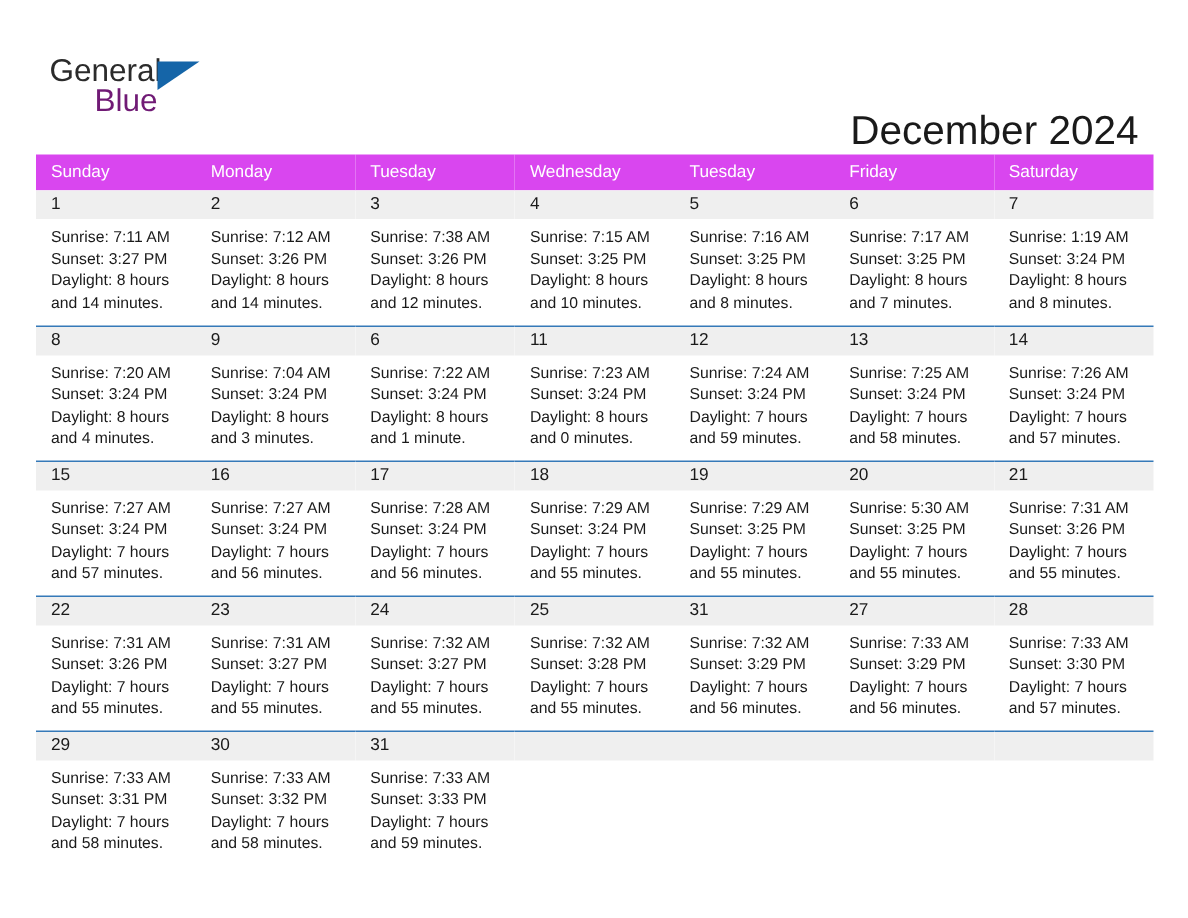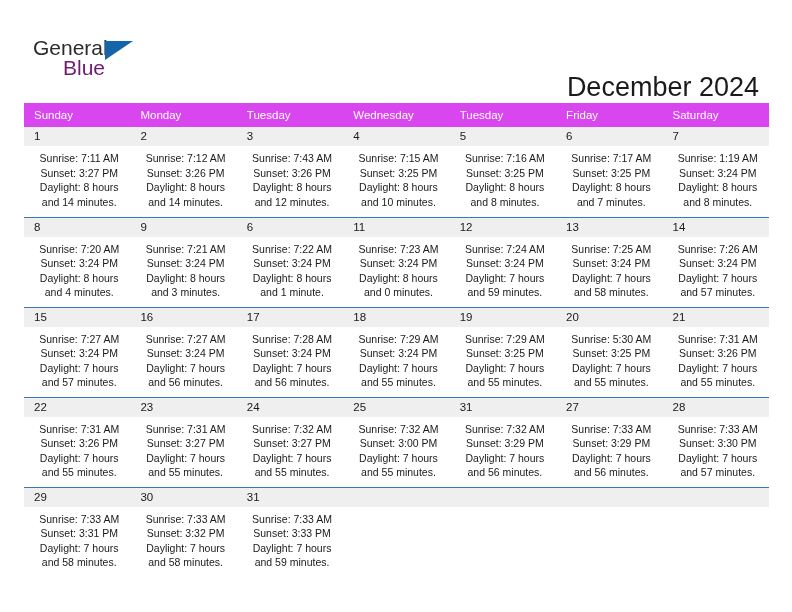--- a/index.html
+++ b/index.html
@@ -129,21 +129,20 @@
     box-sizing: border-box;
   }
   td.empty .daynum-band {
     background: #efefef;
   }
   .daybody {
     padding: 5px 6px 0 10px;
     font-size: 10.5px;
     line-height: 14.6px;
     color: #1a1a1a;
-    text-align: center;
   }
   .daybody div {
     white-space: nowrap;
   }
 </style>
 </head>
 <body>
 
 <div class="page">
 
@@ -200,21 +199,21 @@
             <div class="daybody">
               <div>Sunrise: 7:12 AM</div>
               <div>Sunset: 3:26 PM</div>
               <div>Daylight: 8 hours</div>
               <div>and 14 minutes.</div>
             </div>
           </td>
           <td class="daycell">
             <div class="daynum-band">3</div>
             <div class="daybody">
-              <div>Sunrise: 7:43 AM</div>
+              <div>Sunrise: 7:38 AM</div>
               <div>Sunset: 3:26 PM</div>
               <div>Daylight: 8 hours</div>
               <div>and 12 minutes.</div>
             </div>
           </td>
           <td class="daycell">
             <div class="daynum-band">4</div>
             <div class="daybody">
               <div>Sunrise: 7:15 AM</div>
               <div>Sunset: 3:25 PM</div>
@@ -257,21 +256,21 @@
             <div class="daybody">
               <div>Sunrise: 7:20 AM</div>
               <div>Sunset: 3:24 PM</div>
               <div>Daylight: 8 hours</div>
               <div>and 4 minutes.</div>
             </div>
           </td>
           <td class="daycell">
             <div class="daynum-band">9</div>
             <div class="daybody">
-              <div>Sunrise: 7:21 AM</div>
+              <div>Sunrise: 7:04 AM</div>
               <div>Sunset: 3:24 PM</div>
               <div>Daylight: 8 hours</div>
               <div>and 3 minutes.</div>
             </div>
           </td>
           <td class="daycell">
             <div class="daynum-band">6</div>
             <div class="daybody">
               <div>Sunrise: 7:22 AM</div>
               <div>Sunset: 3:24 PM</div>
@@ -408,21 +407,21 @@
               <div>Sunrise: 7:32 AM</div>
               <div>Sunset: 3:27 PM</div>
               <div>Daylight: 7 hours</div>
               <div>and 55 minutes.</div>
             </div>
           </td>
           <td class="daycell">
             <div class="daynum-band">25</div>
             <div class="daybody">
               <div>Sunrise: 7:32 AM</div>
-              <div>Sunset: 3:00 PM</div>
+              <div>Sunset: 3:28 PM</div>
               <div>Daylight: 7 hours</div>
               <div>and 55 minutes.</div>
             </div>
           </td>
           <td class="daycell">
             <div class="daynum-band">31</div>
             <div class="daybody">
               <div>Sunrise: 7:32 AM</div>
               <div>Sunset: 3:29 PM</div>
               <div>Daylight: 7 hours</div>

